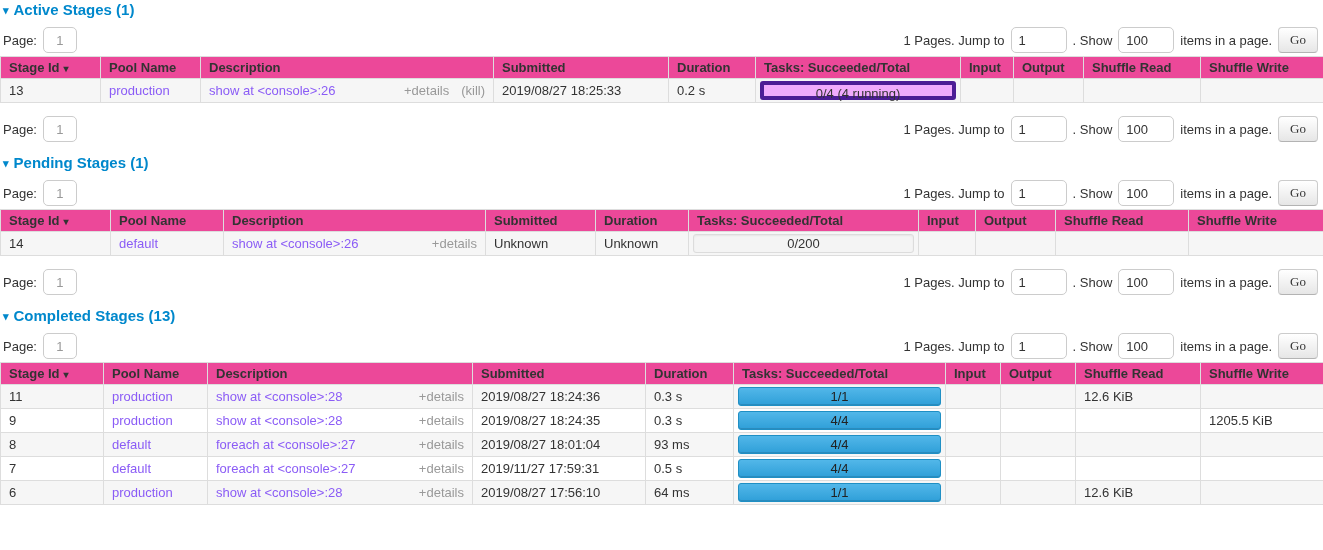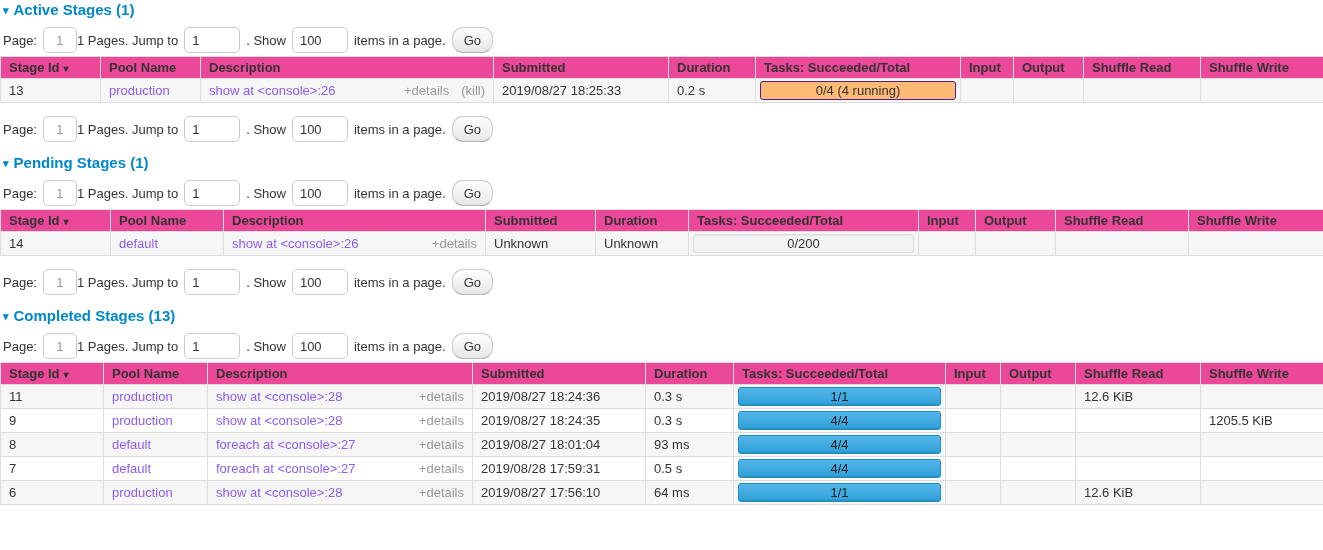--- a/index.html
+++ b/index.html
@@ -17,39 +17,39 @@
     font-size: 15px; font-weight: bold; color: #0088cc;
     cursor: pointer; display: flex; align-items: center; gap: 5px;
   }
   .section-title .tri { font-size: 11px; position: relative; top: 1px; }
   section { margin-bottom: 11px; }
 
   
   .pager-slot { }
   .pager-row {
     margin: 0 5px 3px 3px; height: 26px;
-    display: flex; align-items: center;
+    display: flex; justify-content: space-between; align-items: center;
   }
   .pager-bottom .pager-row { margin-top: 13px; }
   .pager-left, .pager-right { display: flex; align-items: center; gap: 6px; }
   input.page-box {
     width: 34px; height: 26px; border: 1px solid #cccccc; border-radius: 5px;
     text-align: center; color: #999999; font-size: 13px;
     font-family: "Liberation Sans", sans-serif; outline: none;
   }
   input.jump-box {
     width: 56px; height: 26px; border: 1px solid #cccccc; border-radius: 5px;
     padding: 2px 7px; color: #333333; font-size: 13px;
     font-family: "Liberation Sans", sans-serif; outline: none;
   }
   button.go-btn {
     height: 26px; padding: 2px 11px; font-size: 13px; color: #333333;
-    font-family: Liberation Sans, sans-serif;
+    font-family: Liberation Serif, serif;
     background: linear-gradient(#ffffff, #e6e6e6);
-    border: 1px solid #cccccc; border-bottom-color: #b3b3b3; border-radius: 11px;
+    border: 1px solid #cccccc; border-bottom-color: #b3b3b3; border-radius: 4px;
     text-shadow: 0 1px 1px rgba(255,255,255,0.75); cursor: pointer;
   }
 
   
   table.stages-table {
     width: 1323px; table-layout: fixed; border-collapse: collapse;
     font-size: 13px;
   }
   .stages-table th, .stages-table td {
     border: 1px solid #dddddd; padding: 3px 8px; text-align: left;
@@ -63,21 +63,21 @@
   .muted { color: #999999; cursor: pointer; }
   .desc-inner { display: flex; align-items: baseline; }
   .desc-inner .lnk { flex: 1 1 auto; overflow: hidden; }
   .desc-inner .kill { margin-left: 12px; }
 
   td.tasks-cell { padding: 2px 4px; }
   .progress {
     height: 19px; line-height: 18px; border-radius: 3px;
     text-align: center; font-size: 13px; color: #333333;
   }
-  .bar-running   { background: #fdba74; border: 1px solid #4c1d95; }
+  .bar-running   { background: #f0abfc; border: 4px solid #4c1d95; }
   .bar-completed {
     background: linear-gradient(#52b7e9, #2f9fd8);
     border: 1px solid #1f8fc4; box-shadow: inset 0 -1px 0 rgba(0,0,0,0.12);
     color: #222222;
   }
   .bar-empty {
     background: #f4f4f4; border: 1px solid #dcdcdc;
     box-shadow: inset 0 1px 2px rgba(0,0,0,0.06);
   }
 </style>
@@ -376,21 +376,21 @@
           <tr>
     <td>7</td>
     <td><a class="lnk">default</a></td>
     <td>
       <div class="desc-inner">
         <a class="lnk">foreach at &lt;console&gt;:27</a>
         <span class="muted">+details</span>
 
       </div>
     </td>
-    <td>2019/08/28 17:59:31</td>
+    <td>2019/11/27 17:59:31</td>
     <td>0.5 s</td>
     <td class="tasks-cell">
       <div class="progress bar-completed">4/4</div>
     </td>
     <td></td>
     <td></td>
     <td></td>
     <td></td>
   </tr>
           <tr>

